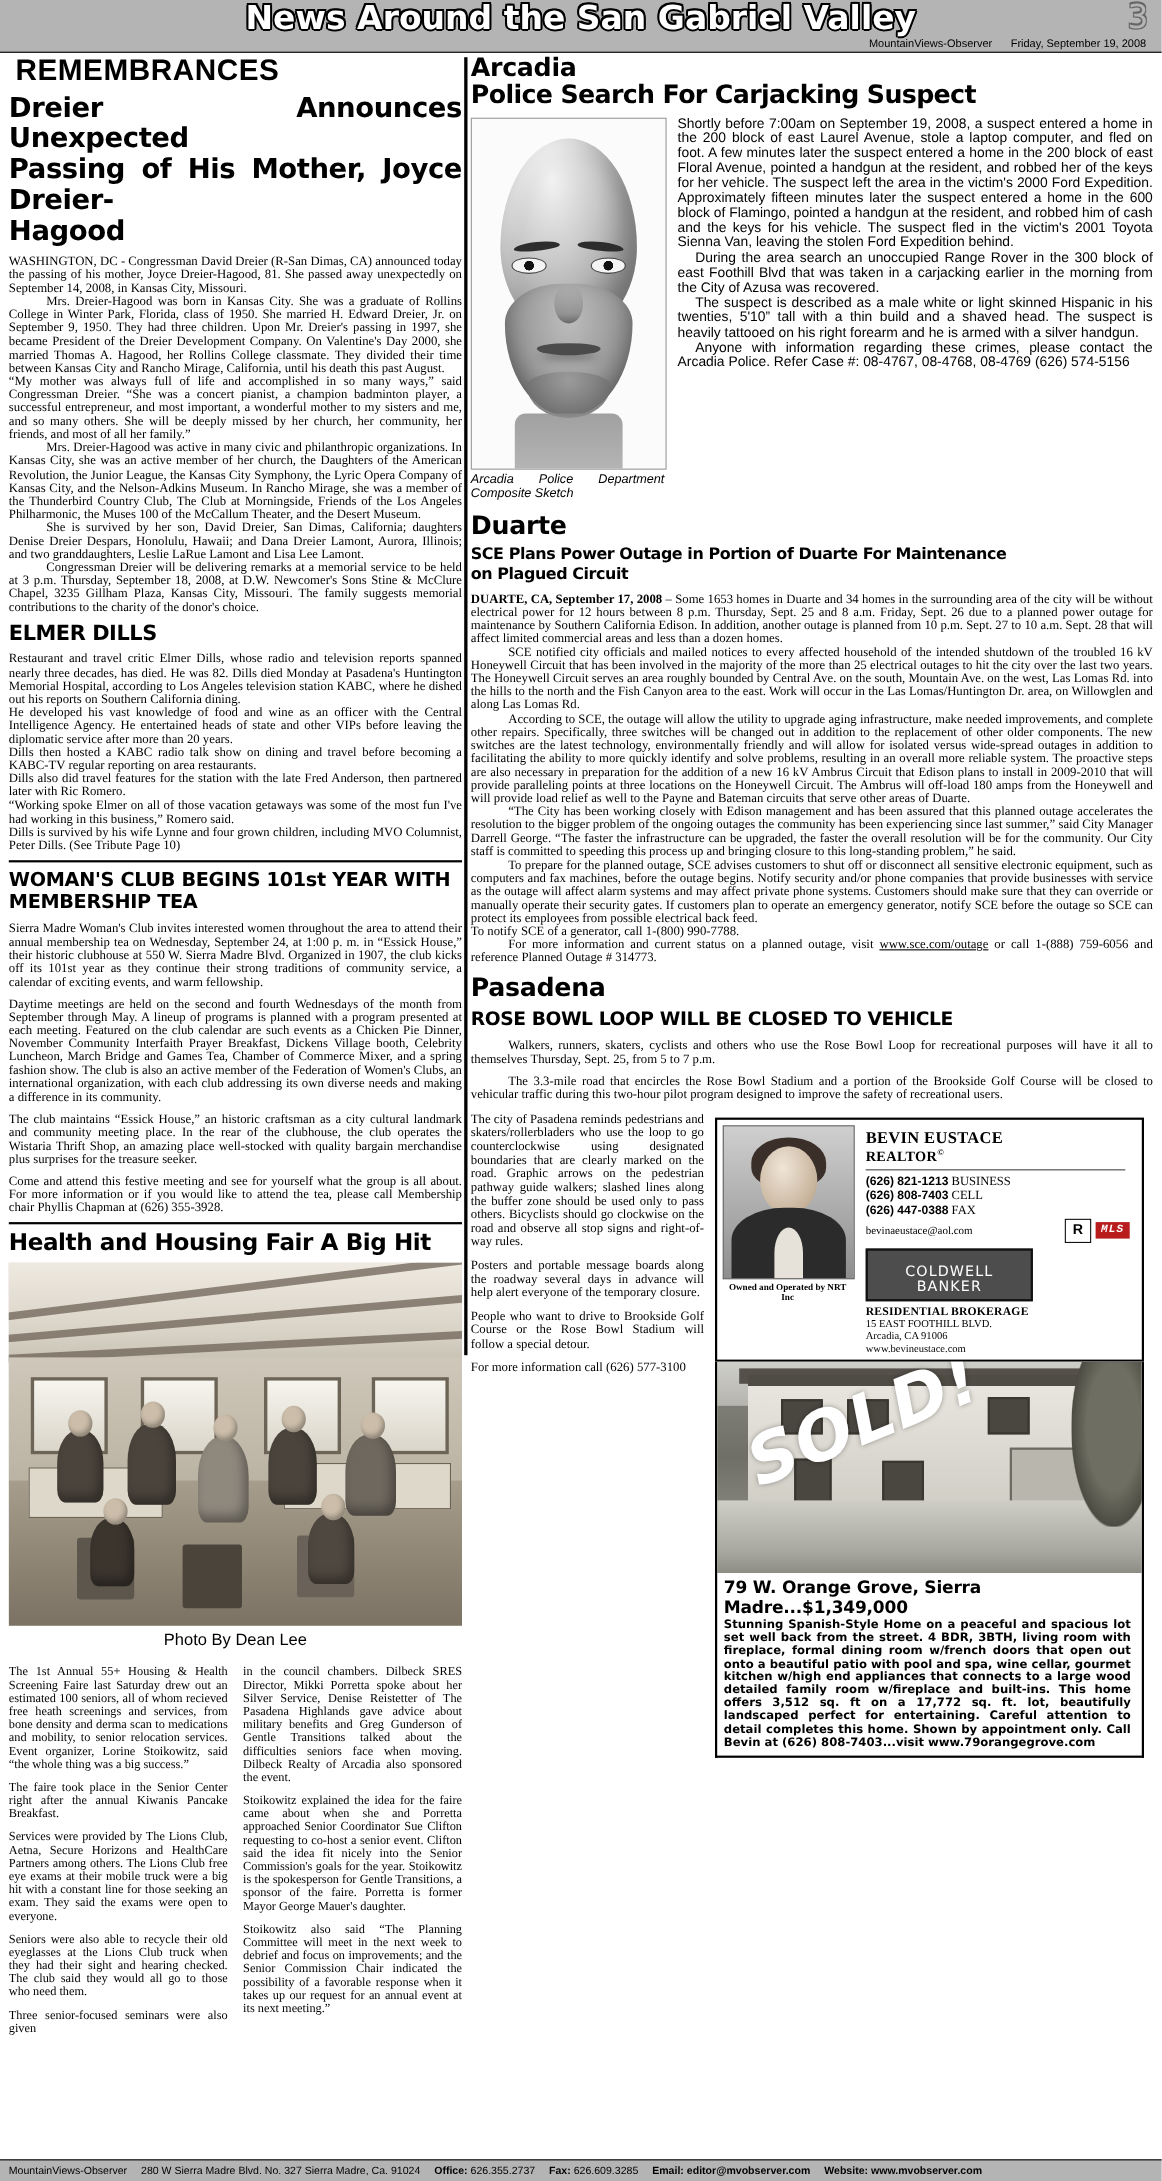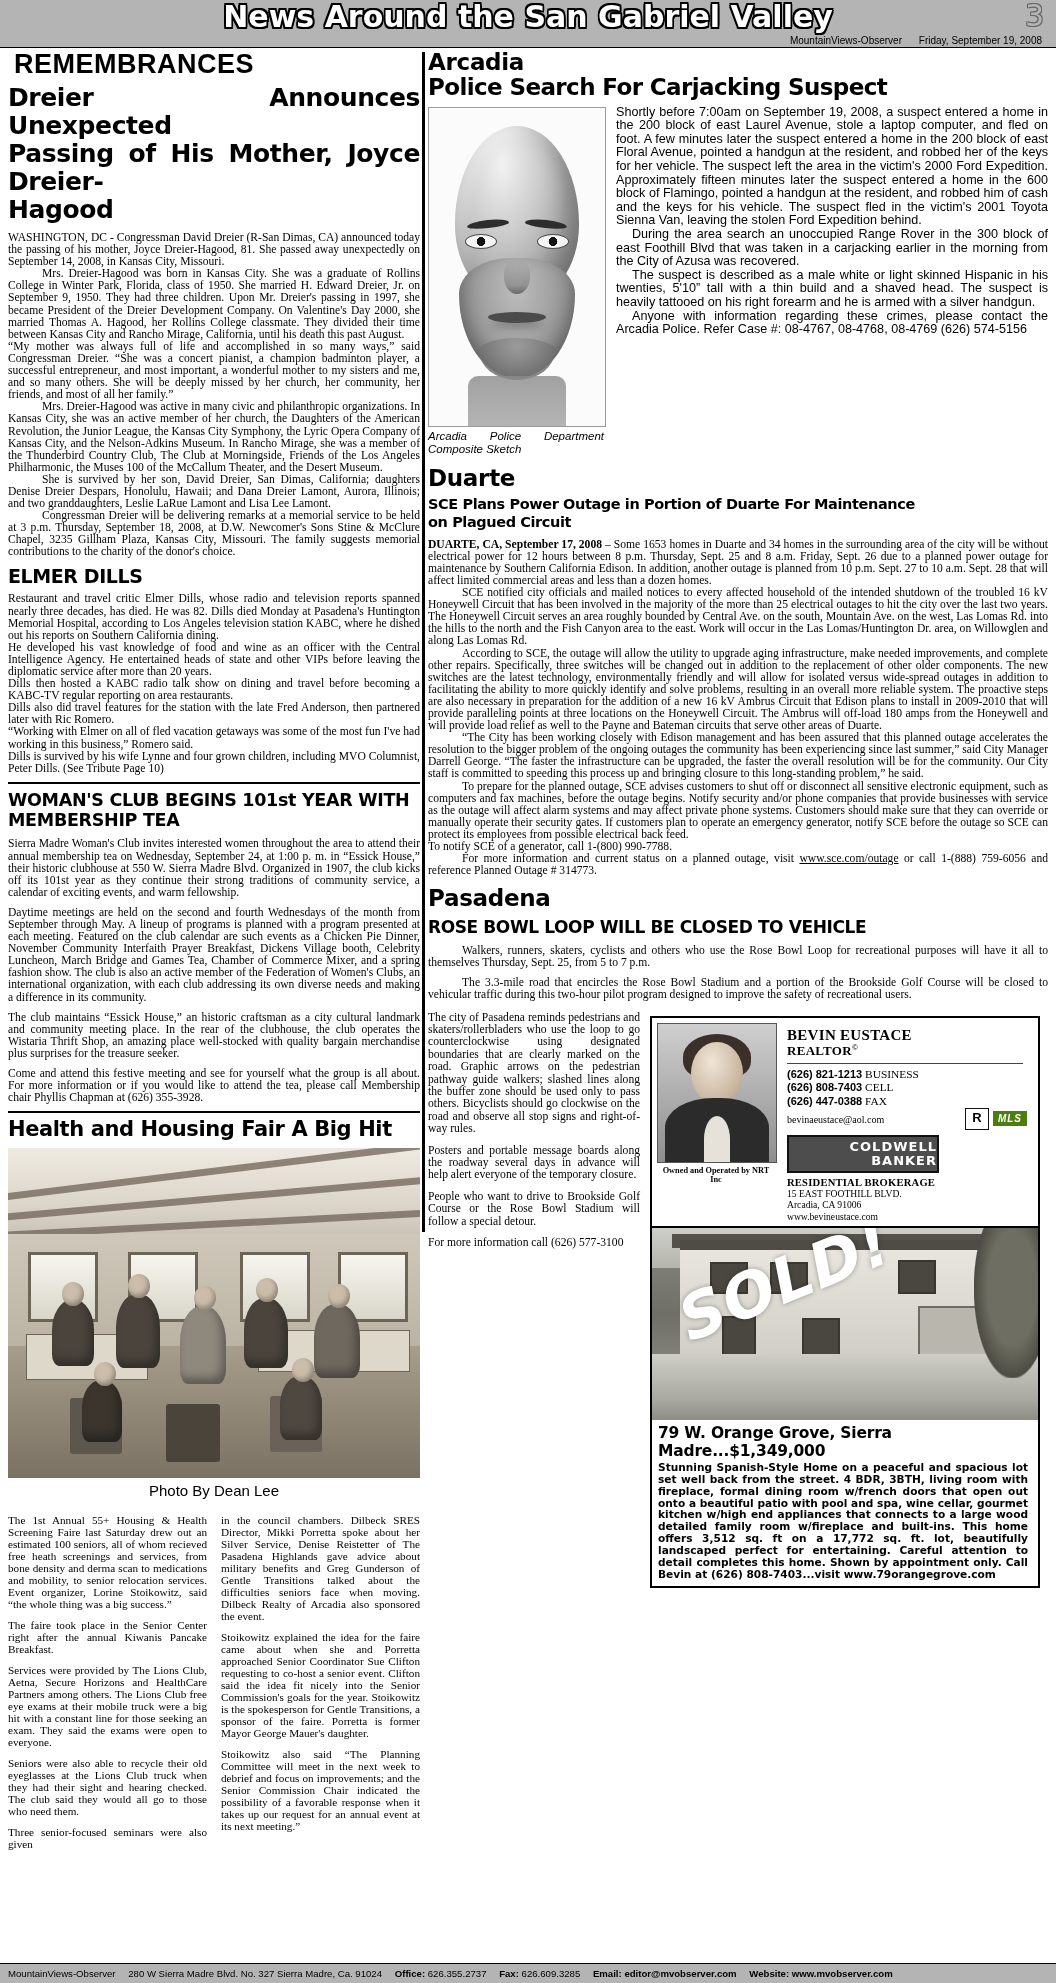--- a/index.html
+++ b/index.html
@@ -413,37 +413,37 @@
     font-size: 10px;
     margin-top: 1px;
   }
   .badge-eho {
     width: 22px; height: 20px; border: 1.5px solid #111;
     font-family: "Liberation Sans", sans-serif;
     font-weight: bold; font-size: 13px; line-height: 18px;
     text-align: center;
   }
   .badge-mls {
-    background: #4d7c0f; color: #fff;
-    font-family: Liberation Sans, sans-serif;
+    background: #b91c1c; color: #fff;
+    font-family: Liberation Mono, monospace;
     font-weight: bold; font-size: 10px;
     padding: 2px 5px;
     letter-spacing: 1px;
     font-style: italic;
   }
   .cb-logo {
     background: #4d4d4d;
     color: #fff;
     border: 2px solid #111;
     width: 148px;
-    padding: 3px 0 4px 0;
-    text-align: right;
+    padding: 13px 0 4px 0;
+    text-align: center;
     margin: 5px 0 4px 0;
     font-family: "DejaVu Sans", sans-serif;
-    font-weight: bold;
+    font-weight: normal;
     font-size: 13px;
     letter-spacing: 1px;
     line-height: 1.05;
   }
   .cb-logo span { display: block; }
   .ad-brokerage {
     font-family: "Liberation Serif", serif;
     font-weight: bold;
     font-size: 10.6px;
     letter-spacing: .2px;
@@ -581,21 +581,21 @@
     <p class="body">“My mother was always full of life and accomplished in so many ways,” said Congressman Dreier. “She was a concert pianist, a champion badminton player, a successful entrepreneur, and most important, a wonderful mother to my sisters and me, and so many others.  She will be deeply missed by her church, her community, her friends, and most of all her family.”</p>
     <p class="body indent">Mrs. Dreier-Hagood was active in many civic and philanthropic organizations.  In Kansas City, she was an active member of her church, the Daughters of the American Revolution, the Junior League, the Kansas City Symphony, the Lyric Opera Company of Kansas City, and the Nelson-Adkins Museum.  In Rancho Mirage, she was a member of the Thunderbird Country Club, The Club at Morningside, Friends of the Los Angeles Philharmonic, the Muses 100 of the McCallum Theater, and the Desert Museum.</p>
     <p class="body indent">She is survived by her son, David Dreier, San Dimas, California; daughters Denise Dreier Despars, Honolulu, Hawaii; and Dana Dreier Lamont, Aurora, Illinois; and two granddaughters, Leslie LaRue Lamont and Lisa Lee Lamont.</p>
     <p class="body indent">Congressman Dreier will be delivering remarks at a memorial service to be held at 3 p.m. Thursday, September 18, 2008, at D.W. Newcomer's Sons Stine &amp; McClure Chapel, 3235 Gillham Plaza, Kansas City, Missouri.  The family suggests memorial contributions to the charity of the donor's choice.</p>
 
     <div class="sec-head">ELMER DILLS</div>
     <p class="body">Restaurant and travel critic Elmer Dills, whose radio and television reports spanned nearly three decades, has died. He was 82. Dills died Monday at Pasadena's Huntington Memorial Hospital, according to Los Angeles television station KABC, where he dished out his reports on Southern California dining.</p>
     <p class="body">He developed his vast knowledge of food and wine as an officer with the Central Intelligence Agency. He entertained heads of state and other VIPs before leaving the diplomatic service after more than 20 years.</p>
     <p class="body">Dills then hosted a KABC radio talk show on dining and travel before becoming a KABC-TV regular reporting on area restaurants.</p>
     <p class="body">Dills also did travel features for the station with the late Fred Anderson, then partnered later with Ric Romero.</p>
-    <p class="body">“Working with Elmer on all of fled vacation getaways was some of the most fun I've had working in this business,” Romero said.</p>
+    <p class="body">“Working spoke Elmer on all of those vacation getaways was some of the most fun I've had working in this business,” Romero said.</p>
     <p class="body">Dills is survived by his wife Lynne and four grown children, including MVO Columnist, Peter Dills.  (See Tribute Page 10)</p>
 
     <div class="rule-thick"></div>
 
     <div class="sec-head-wide">
       <div>WOMAN'S CLUB BEGINS 101st YEAR WITH</div>
       <div class="last">MEMBERSHIP TEA</div>
     </div>
     <p class="body">Sierra Madre Woman's Club invites interested women throughout the area to attend their annual membership tea on Wednesday, September 24, at 1:00 p. m. in “Essick House,” their historic clubhouse at 550 W. Sierra Madre Blvd.  Organized in 1907, the club kicks off its 101st year as they continue their strong traditions of community service, a calendar of exciting events, and warm fellowship.</p>
     <p class="body gap">Daytime meetings are held on the second and fourth Wednesdays of the month from September through May. A lineup of programs is planned with a program presented at each meeting.  Featured on the club calendar are such events as a Chicken Pie Dinner, November Community Interfaith Prayer Breakfast, Dickens Village booth, Celebrity Luncheon, March Bridge and Games Tea, Chamber of Commerce Mixer, and a spring fashion show.  The club is also an active member of the Federation of Women's Clubs, an international organization, with each club addressing its own diverse needs and making a difference in its community.</p>

